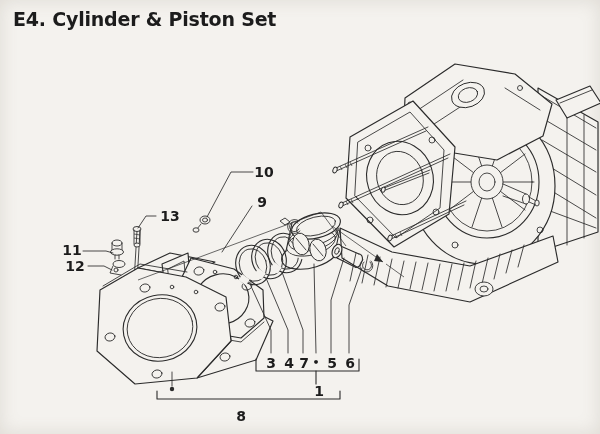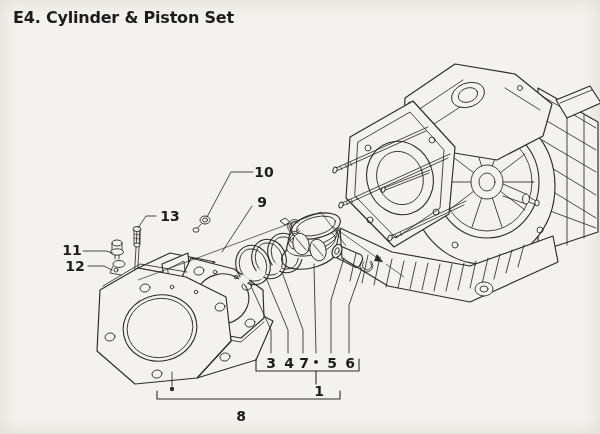--- a/index.html
+++ b/index.html
@@ -7,21 +7,21 @@
     --bg:#f4f2ee;
     --text:#1c1c1c;
   }
   html,body{margin:0;padding:0;background:#e8e6e2;}
   .page{
     position:relative;width:600px;height:434px;background:var(--bg);
     overflow:hidden;font-family:"DejaVu Sans","Liberation Sans",sans-serif;
     box-shadow:inset 0 0 18px rgba(120,110,95,.18);
   }
   .title{
-    position:absolute;left:13px;top:8px;font-size:16px;font-weight:bold;
+    position:absolute;left:13px;top:8px;font-size:19px;font-weight:bold;
     color:var(--text);letter-spacing:-.2px;
   }
   svg{position:absolute;left:0;top:0;}
   .ln{stroke:var(--line);fill:none;stroke-width:1.1;stroke-linecap:round;stroke-linejoin:round;}
   .ln2{stroke:var(--line);fill:none;stroke-width:.85;stroke-linecap:round;stroke-linejoin:round;}
   .thin{stroke:var(--line);fill:none;stroke-width:.7;}
   .fl{fill:var(--bg);stroke:var(--line);stroke-width:1.15;stroke-linejoin:round;}
   .fl2{fill:var(--bg);stroke:var(--line);stroke-width:.9;stroke-linejoin:round;}
   .dk{fill:var(--line);stroke:none;}
   .gap{fill:var(--bg);stroke:none;}

